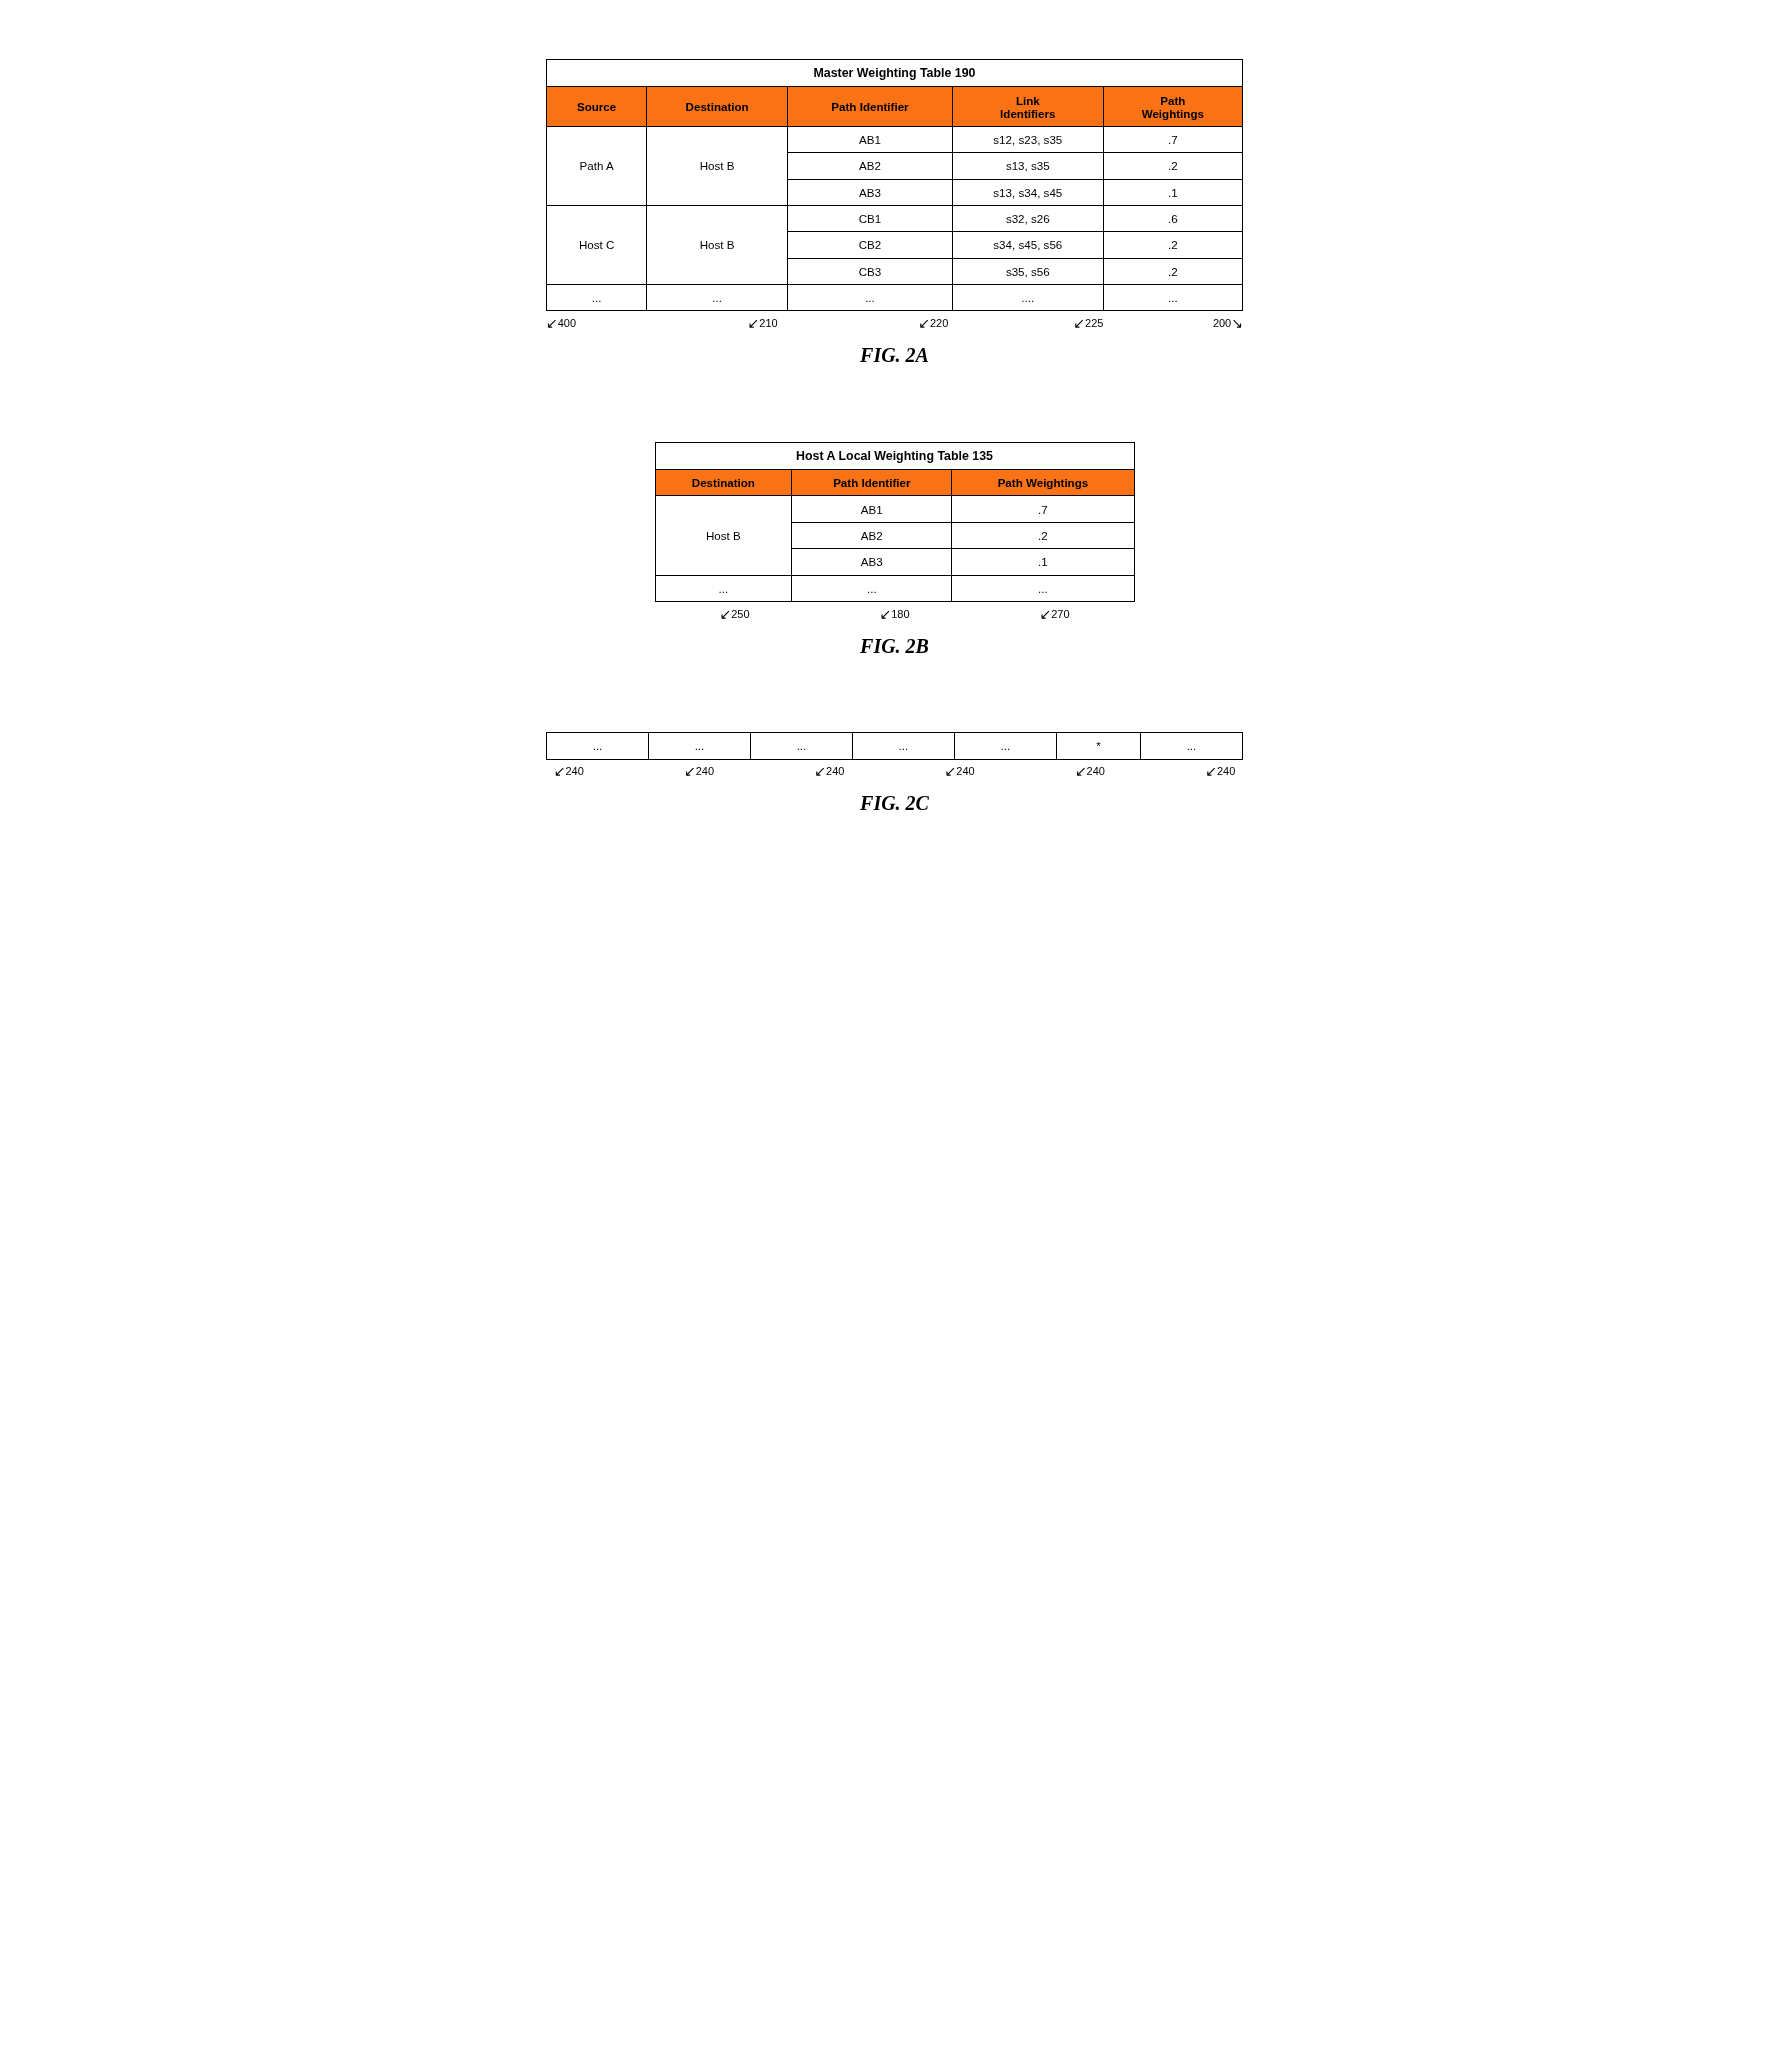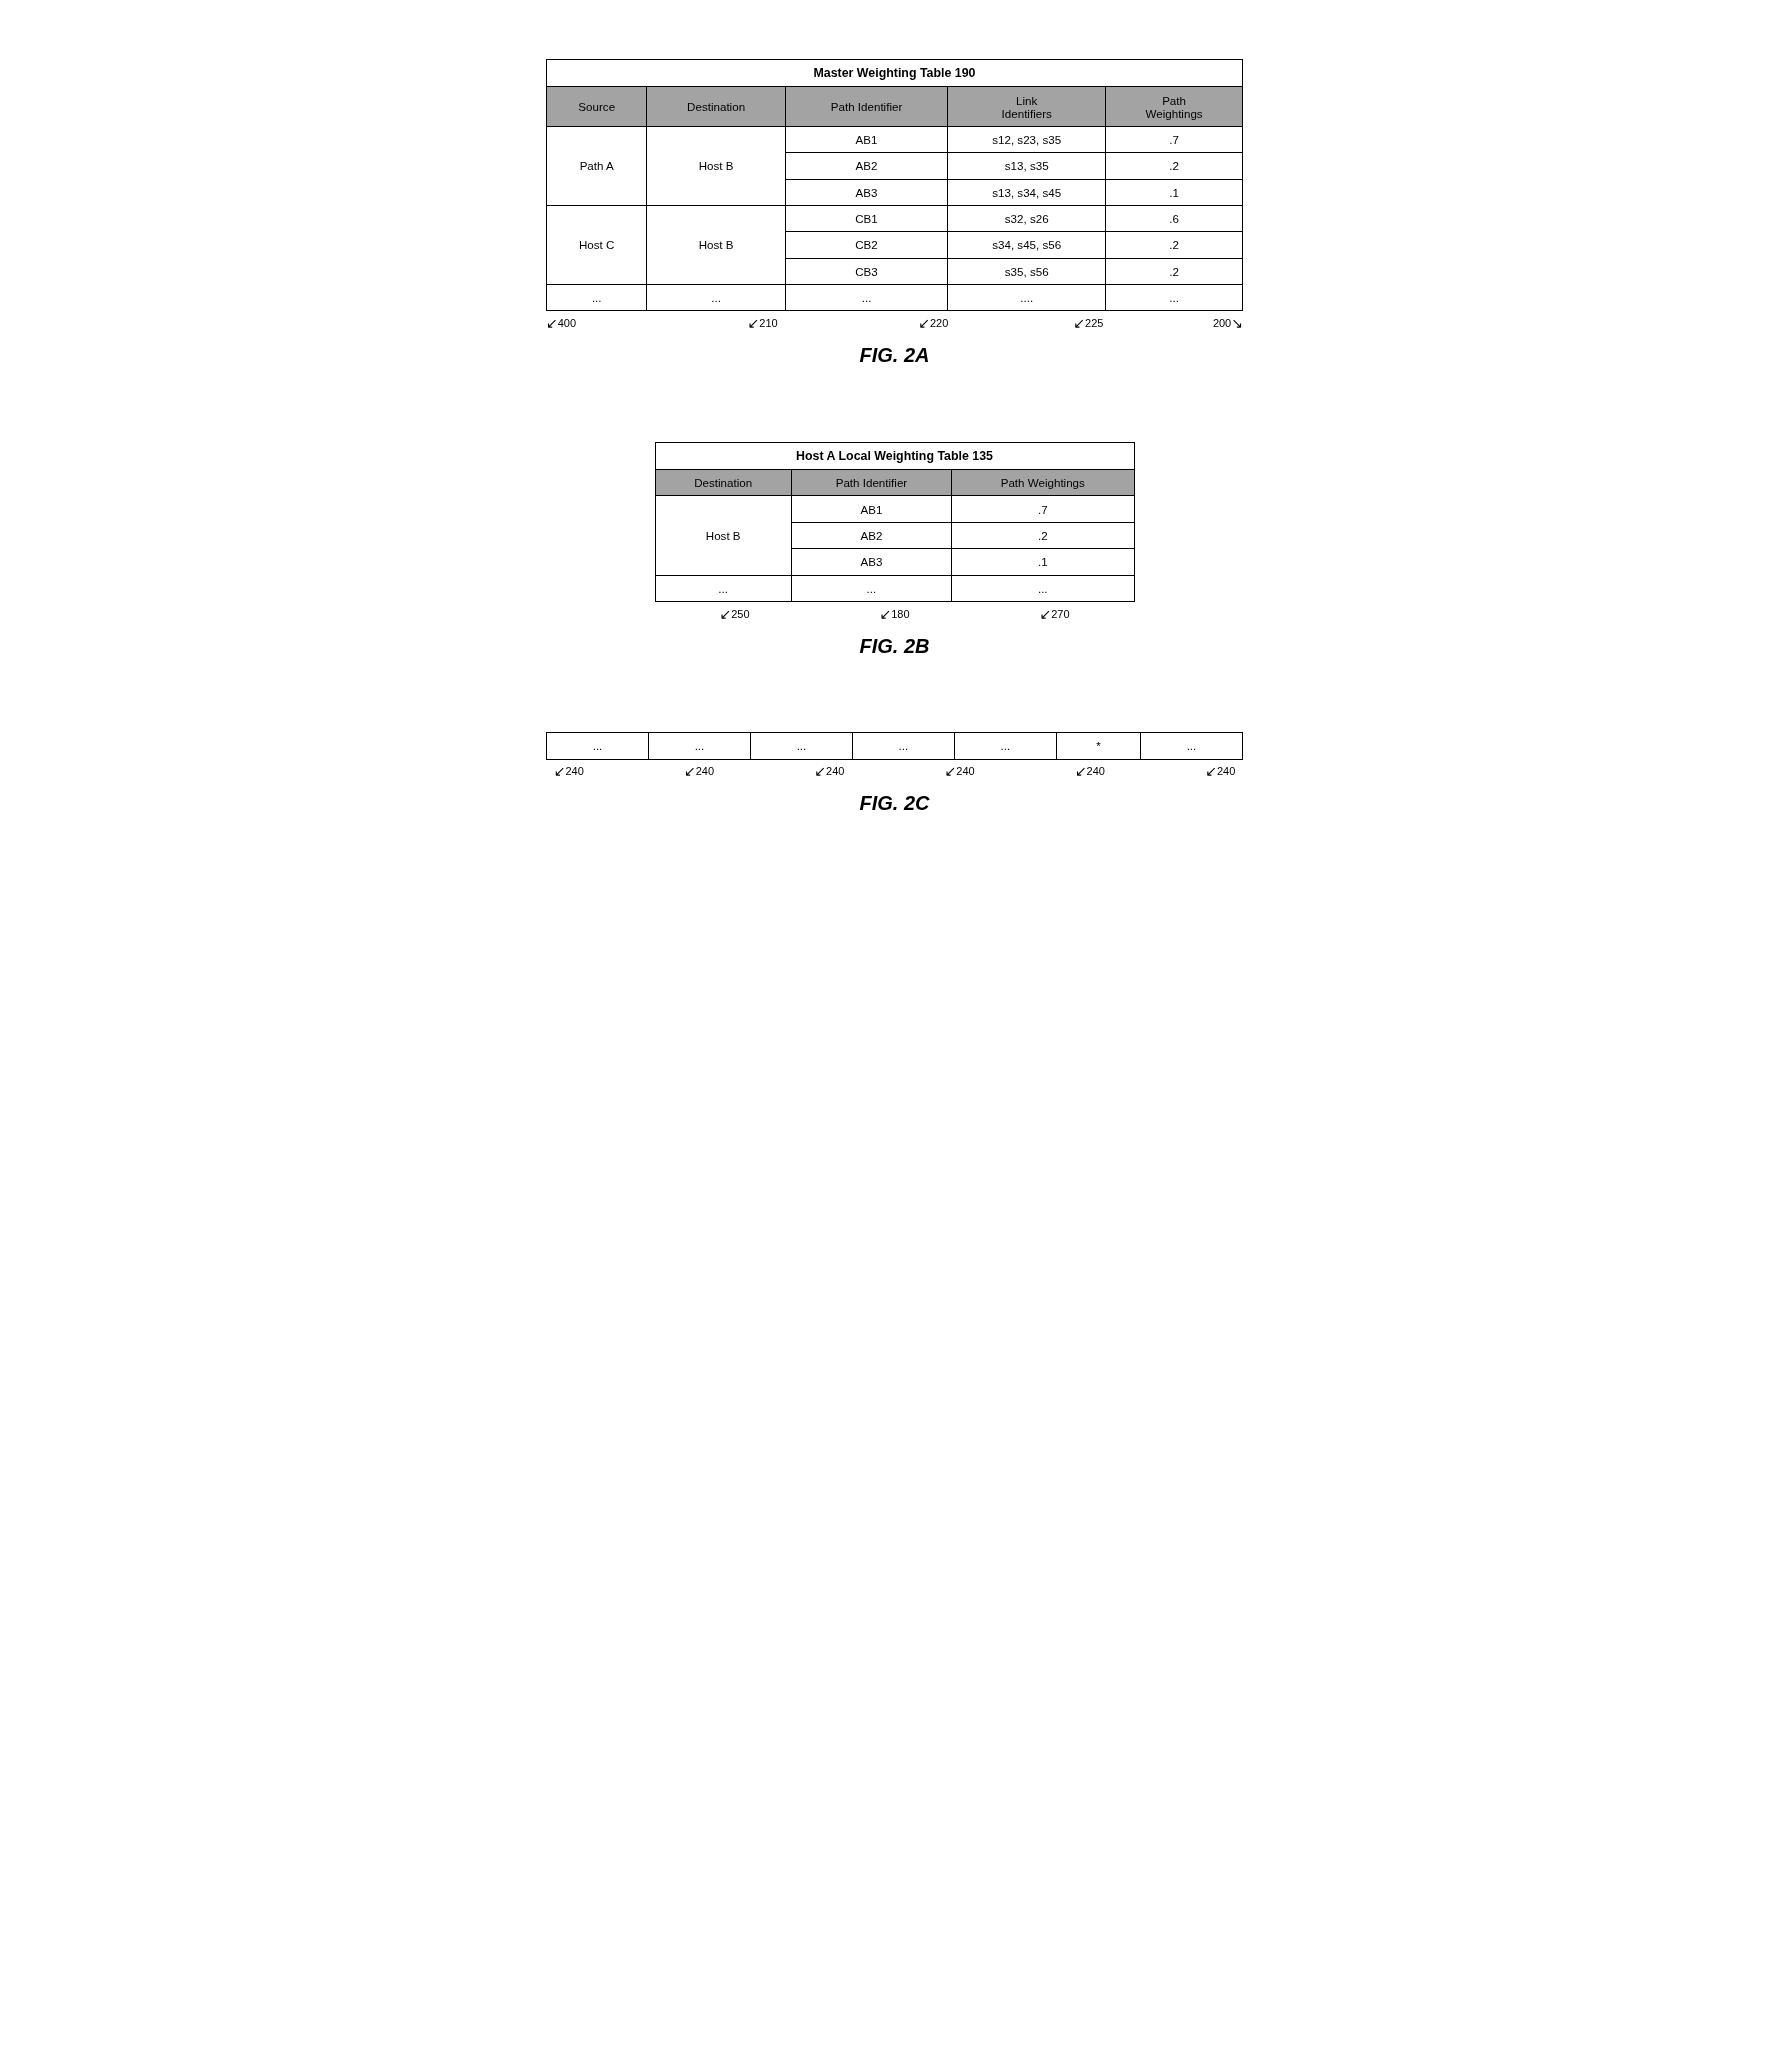--- a/index.html
+++ b/index.html
@@ -21,35 +21,36 @@
       flex-direction: column;
       align-items: center;
       margin-top: 28px;
     }
     .fig-label {
       font-size: 20px;
       font-weight: bold;
       font-style: italic;
       margin-top: 14px;
       margin-bottom: 7.7px;
+      font-family: Liberation Serif, serif;
     }
     table {
       border-collapse: collapse;
       width: 100%;
       border: 1.5px solid #000;
     }
     th, td {
       border: 1.2px solid #000;
       text-align: center;
       padding: 6.2px 9.3px;
       font-size: 11.6px;
     }
     th {
-      font-weight: normal;
-      background: #a3a3a3;
+      font-weight: bold;
+      background: #f97316;
     }
     .table-title-cell {
       font-weight: bold;
       font-size: 12.4px;
     }
   </style>
 </head>
 <body>
 
 <div class="section">

